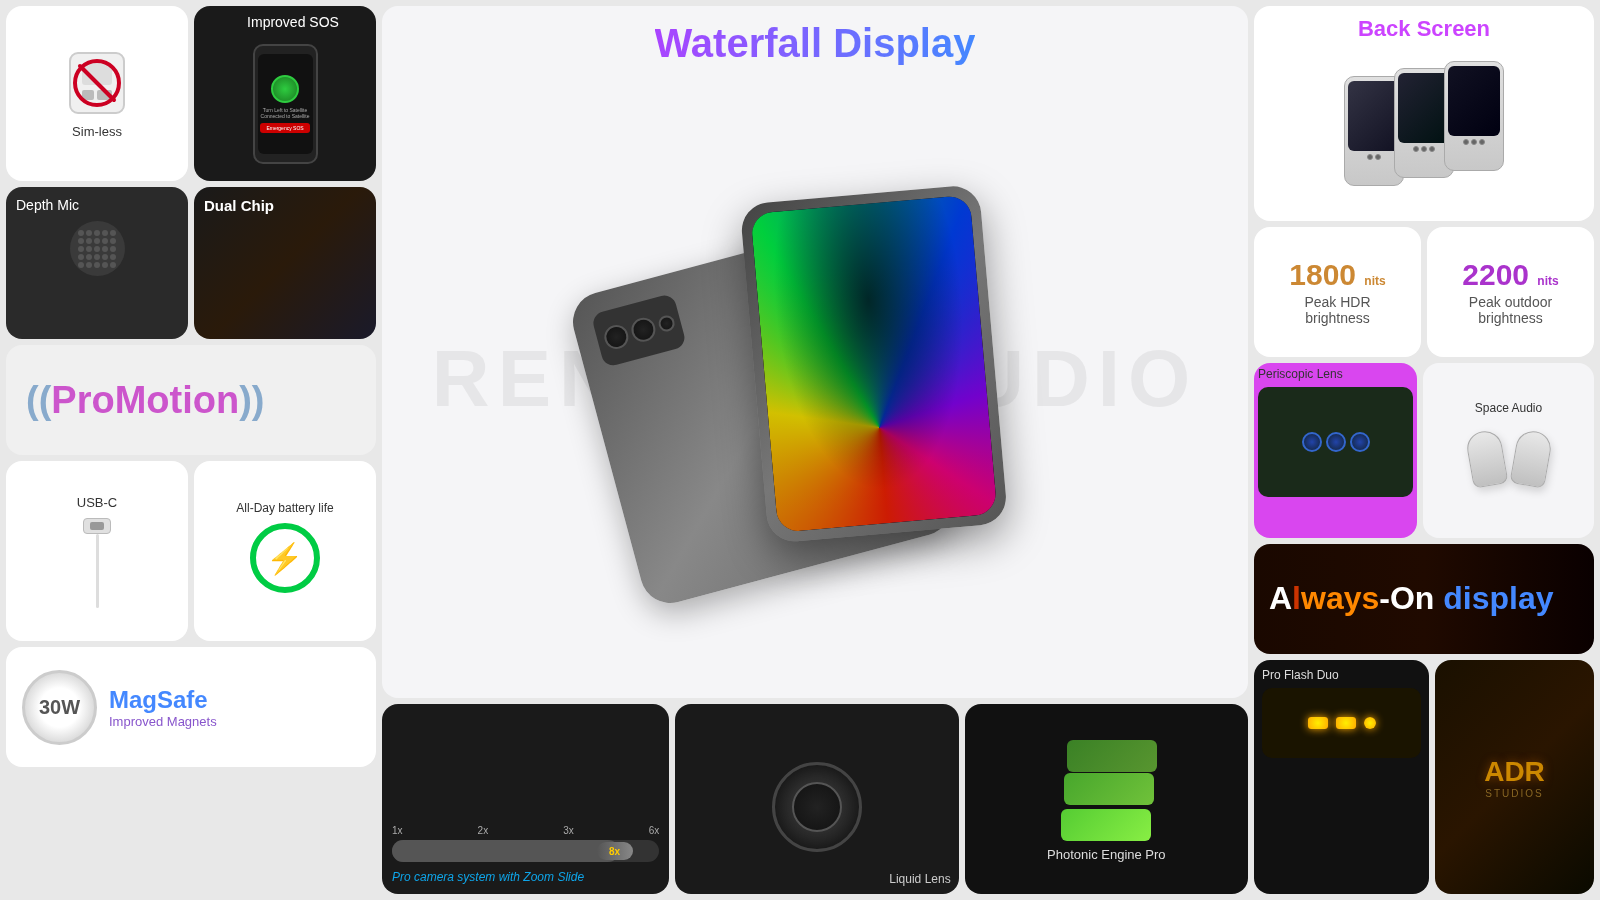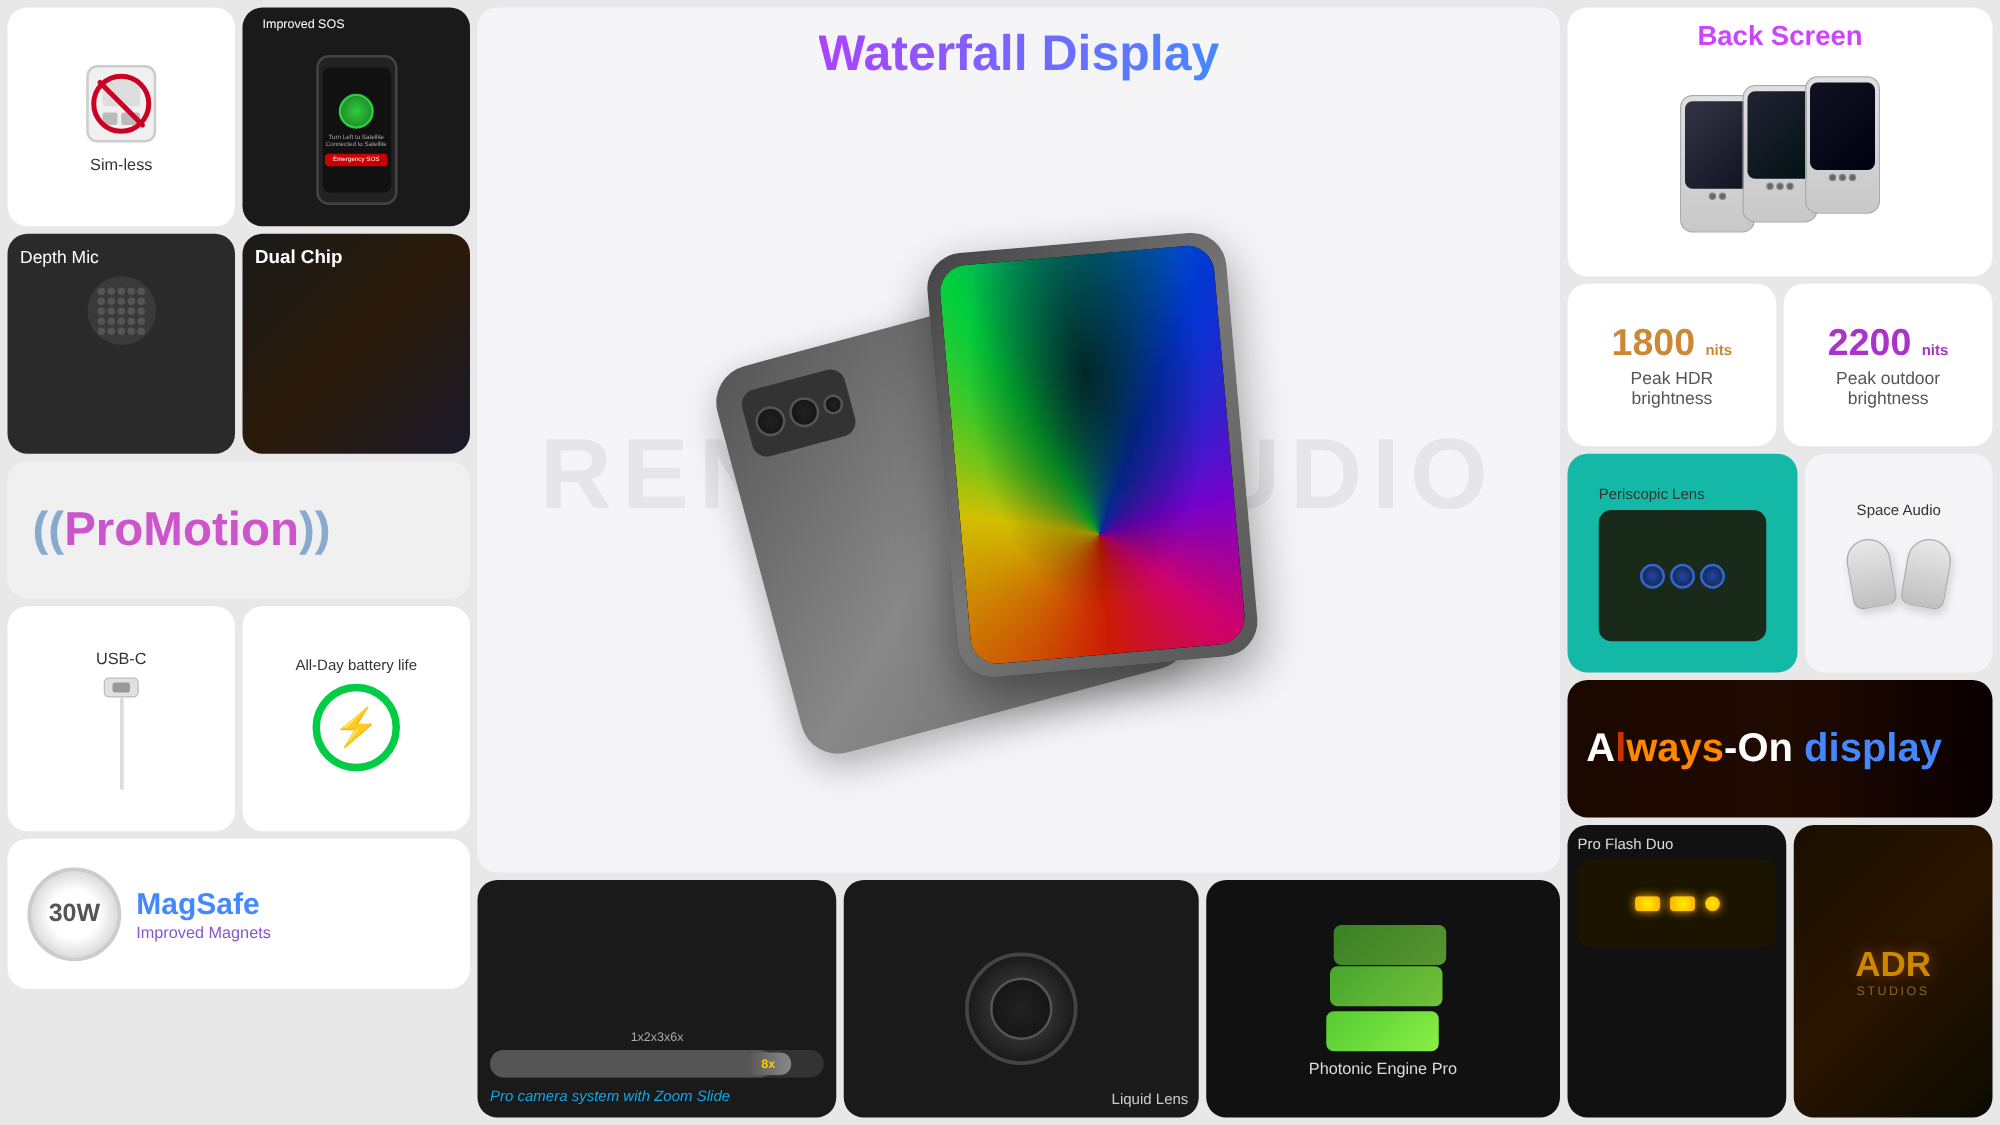--- a/index.html
+++ b/index.html
@@ -55,21 +55,22 @@
     }
     .card-sos {
       flex: 1;
       padding: 10px;
       background: #1a1a1a;
     }
     .card-sos .sos-title {
       position: absolute;
       top: 8px;
       left: 16px; right: 0;
-      font-size: 10px;
+      text-align: center;
+      font-size: 14px;
       color: white;
     }
     .sos-phone {
       width: 65px;
       height: 120px;
       background: #222;
       border-radius: 10px;
       border: 2px solid #444;
       margin-top: 20px;
       display: flex;
@@ -108,21 +109,21 @@
       font-size: 5px;
       border-radius: 3px;
       padding: 2px 6px;
     }
 
     
     .left-mid-row {
       display: flex;
       flex-direction: row;
       gap: 6px;
-      height: 176px;
+      height: 152px;
     }
     .card-depth {
       flex: 1;
       background: #2a2a2a;
       padding: 10px;
       align-items: flex-start;
       justify-content: flex-start;
     }
     .card-depth .label {
       font-size: 14px;
@@ -424,21 +425,21 @@
       background: #1a1a1a;
       align-items: flex-start;
       justify-content: flex-end;
     }
     .zoom-bar-area {
       width: 100%;
       margin-bottom: 8px;
     }
     .zoom-labels {
       display: flex;
-      justify-content: center;
+      justify-content: space-between;
       margin-bottom: 4px;
     }
     .zoom-label {
       font-size: 10px;
       color: #aaa;
     }
     .zoom-track {
       width: 100%;
       height: 22px;
       background: #333;
@@ -638,22 +639,22 @@
 
     
     .features-row {
       display: flex;
       flex-direction: row;
       gap: 6px;
       height: 175px;
     }
     .card-periscopic {
       flex: 1;
-      padding: 25px;
-      background: #14b8a6;
+      padding: 4px;
+      background: #d946ef;
       align-items: flex-start;
       justify-content: flex-start;
     }
     .feature-label {
       font-size: 12px;
       color: #333;
       margin-bottom: 6px;
     }
     .periscope-visual {
       width: 100%;

